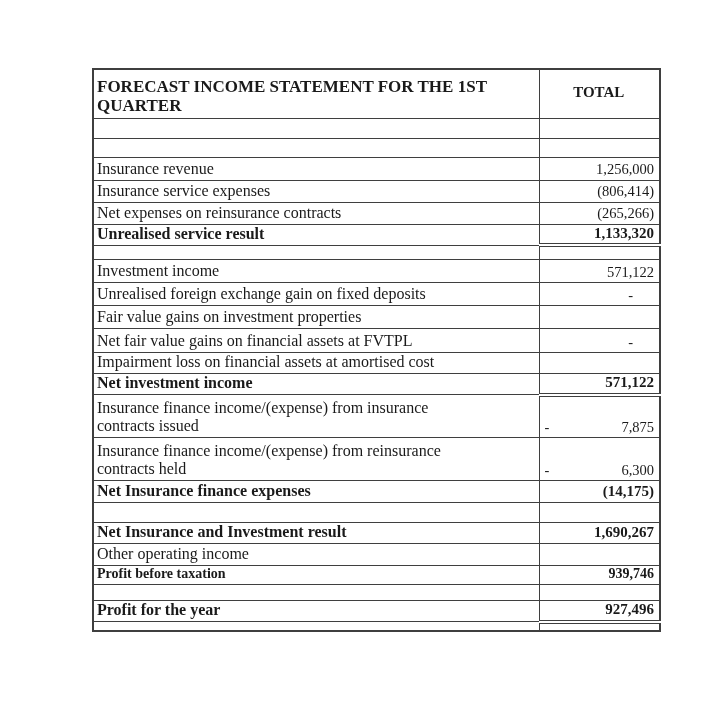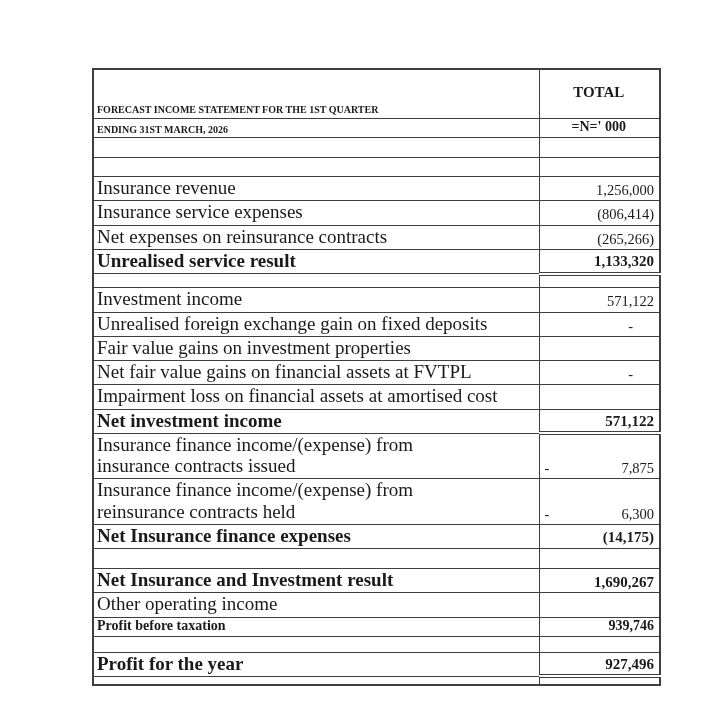--- a/index.html
+++ b/index.html
@@ -27,37 +27,37 @@
   td {
     border: 1px solid #3f3f3f;
     padding: 0 4px 2px 4px;
     vertical-align: bottom;
     overflow: hidden;
     line-height: 1.12;
   }
   td.label {
     text-align: left;
     padding-left: 3px;
-    font-size: 19px;
+    font-size: 16px;
   }
   td.value {
     text-align: right;
     font-size: 14.5px;
     padding-right: 5px;
   }
   tr.bold td { font-weight: bold; }
   tr.bold td.value { font-size: 15px; }
   tr.small td.label { font-size: 13.5px; }
   tr.small td.value { font-size: 13px; }
   tr.pbt td { font-weight: bold; }
   tr.pbt td.label { font-size: 14px; }
   tr.pbt td.value { font-size: 14px; }
   td.h1 {
     font-weight: bold;
-    font-size: 10px;
+    font-size: 17px;
     vertical-align: bottom;
   }
   td.htotal {
     font-weight: bold;
     font-size: 15px;
     text-align: center;
     vertical-align: middle;
   }
   td.hunit {
     font-weight: bold;
@@ -83,24 +83,20 @@
   <table class="stmt">
     <colgroup>
       <col style="width:446px">
       <col style="width:121px">
     </colgroup>
     <tbody>
       <tr style="height:49px">
         <td class="label h1">FORECAST INCOME STATEMENT FOR THE 1ST QUARTER</td>
         <td class="value htotal">TOTAL</td>
       </tr>
-      <tr style="height:19px">
-        <td class="label h1">ENDING 31ST MARCH, 2026</td>
-        <td class="value hunit">=N=' 000</td>
-      </tr>
 
       <tr style="height:20px">
         <td class="label"></td>
         <td class="value"></td>
       </tr>
       <tr style="height:19px">
         <td class="label"></td>
         <td class="value"></td>
       </tr>
 

